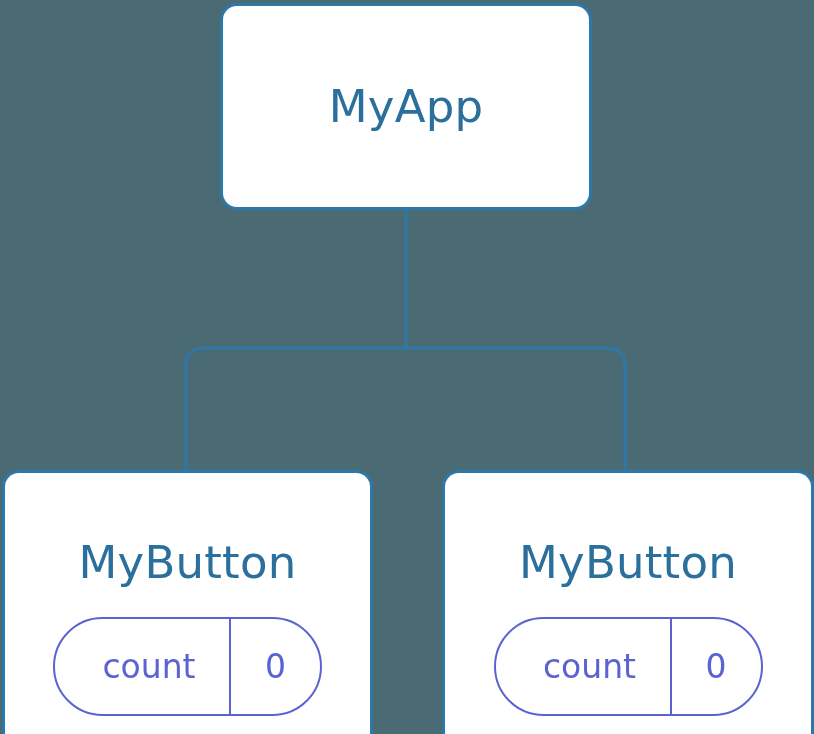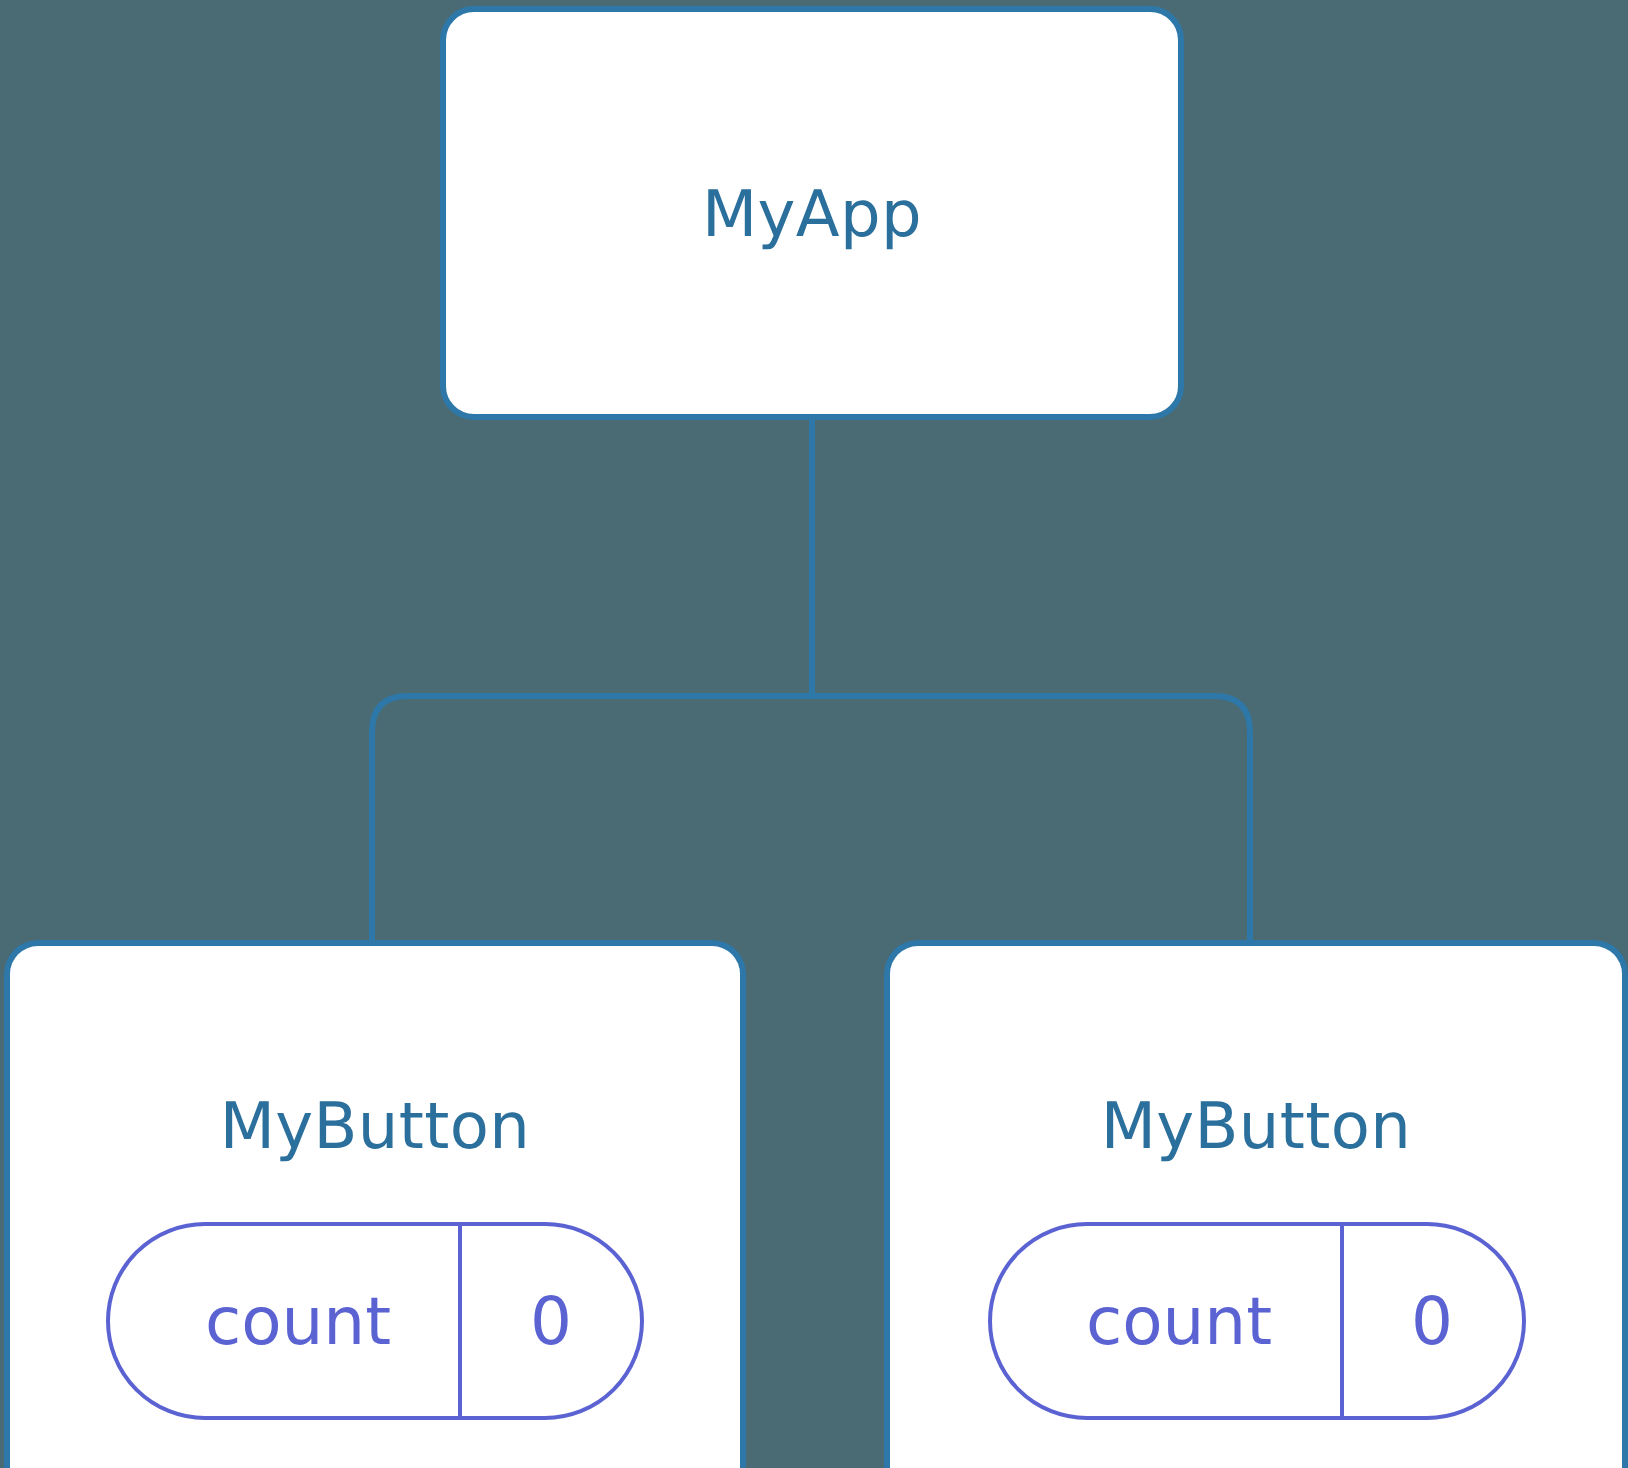--- a/index.html
+++ b/index.html
@@ -36,21 +36,21 @@
     border: 3px solid #2d78a8;
     border-radius: 17px;
     box-sizing: border-box;
     display: flex;
     flex-direction: column;
     align-items: center;
     justify-content: center;
   }
   .node-title {
     color: #2b6f9c;
-    font-size: 32px;
+    font-size: 45px;
     font-weight: 400;
     letter-spacing: 0.2px;
     line-height: 1;
     white-space: nowrap;
   }
   
   #node-root {
     left: 220px;
     top: 3px;
     width: 372px;

